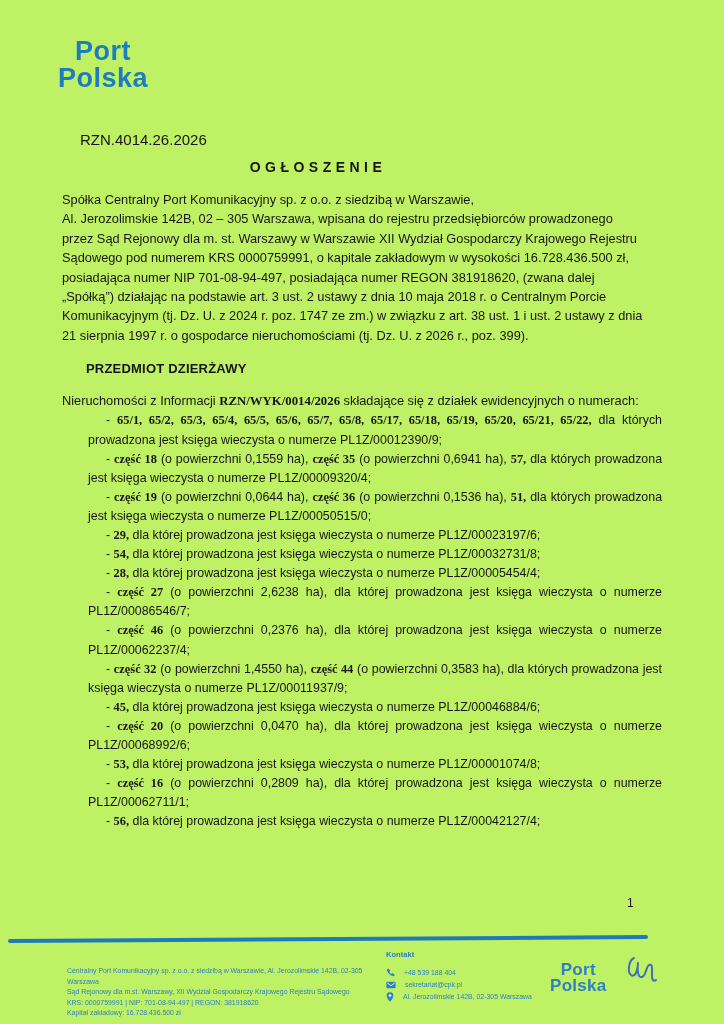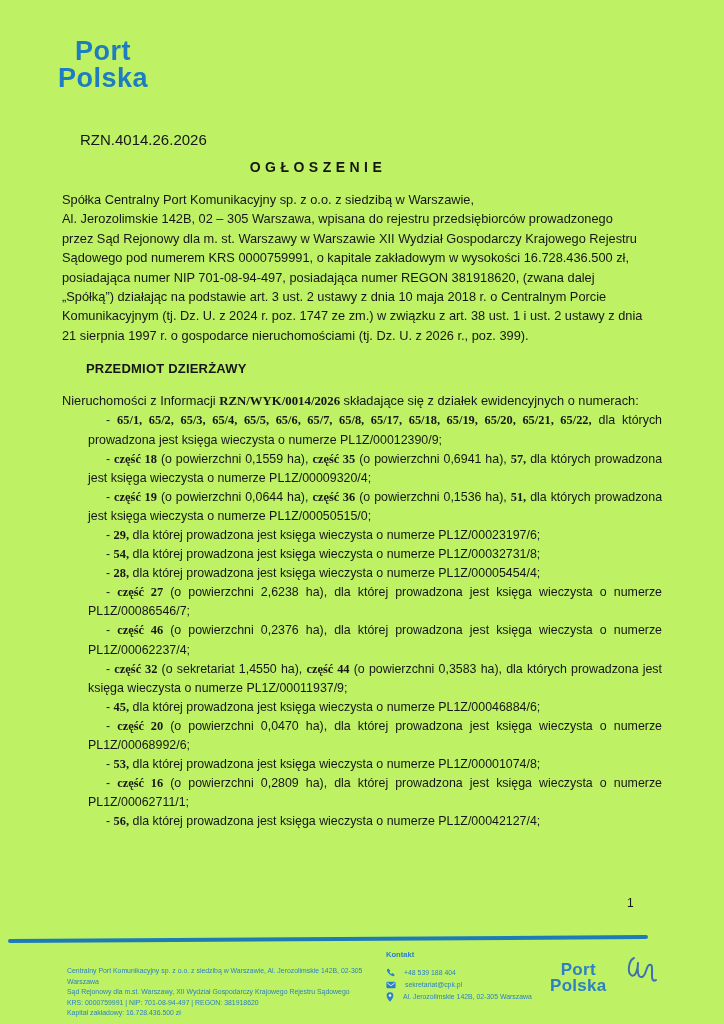--- a/index.html
+++ b/index.html
@@ -73,21 +73,21 @@
 
     <div class="parcels">
         <div class="li"><span>- </span><span class="b">65/1, 65/2, 65/3, 65/4, 65/5, 65/6, 65/7, 65/8, 65/17, 65/18, 65/19, 65/20, 65/21, 65/22,</span><span> dla których prowadzona jest księga wieczysta o numerze PL1Z/00012390/9;</span></div>
         <div class="li"><span>- </span><span class="b">część 18</span><span> (o powierzchni 0,1559 ha), </span><span class="b">część 35</span><span> (o powierzchni 0,6941 ha), </span><span class="b">57,</span><span> dla których prowadzona jest księga wieczysta o numerze PL1Z/00009320/4;</span></div>
         <div class="li"><span>- </span><span class="b">część 19</span><span> (o powierzchni 0,0644 ha), </span><span class="b">część 36</span><span> (o powierzchni 0,1536 ha), </span><span class="b">51,</span><span> dla których prowadzona jest księga wieczysta o numerze PL1Z/00050515/0;</span></div>
         <div class="li"><span>- </span><span class="b">29,</span><span> dla której prowadzona jest księga wieczysta o numerze PL1Z/00023197/6;</span></div>
         <div class="li"><span>- </span><span class="b">54,</span><span> dla której prowadzona jest księga wieczysta o numerze PL1Z/00032731/8;</span></div>
         <div class="li"><span>- </span><span class="b">28,</span><span> dla której prowadzona jest księga wieczysta o numerze PL1Z/00005454/4;</span></div>
         <div class="li"><span>- </span><span class="b">część 27</span><span> (o powierzchni 2,6238 ha), dla której prowadzona jest księga wieczysta o numerze PL1Z/00086546/7;</span></div>
         <div class="li"><span>- </span><span class="b">część 46</span><span> (o powierzchni 0,2376 ha), dla której prowadzona jest księga wieczysta o numerze PL1Z/00062237/4;</span></div>
-        <div class="li"><span>- </span><span class="b">część 32</span><span> (o sekretariat 1,4550 ha), </span><span class="b">część 44</span><span> (o powierzchni 0,3583 ha), dla których prowadzona jest księga wieczysta o numerze PL1Z/00011937/9;</span></div>
+        <div class="li"><span>- </span><span class="b">część 32</span><span> (o powierzchni 1,4550 ha), </span><span class="b">część 44</span><span> (o powierzchni 0,3583 ha), dla których prowadzona jest księga wieczysta o numerze PL1Z/00011937/9;</span></div>
         <div class="li"><span>- </span><span class="b">45,</span><span> dla której prowadzona jest księga wieczysta o numerze PL1Z/00046884/6;</span></div>
         <div class="li"><span>- </span><span class="b">część 20</span><span> (o powierzchni 0,0470 ha), dla której prowadzona jest księga wieczysta o numerze PL1Z/00068992/6;</span></div>
         <div class="li"><span>- </span><span class="b">53,</span><span> dla której prowadzona jest księga wieczysta o numerze PL1Z/00001074/8;</span></div>
         <div class="li"><span>- </span><span class="b">część 16</span><span> (o powierzchni 0,2809 ha), dla której prowadzona jest księga wieczysta o numerze PL1Z/00062711/1;</span></div>
         <div class="li"><span>- </span><span class="b">56,</span><span> dla której prowadzona jest księga wieczysta o numerze PL1Z/00042127/4;</span></div>
       </div>
   </div>
 
   <div class="pageno">1</div>
 

